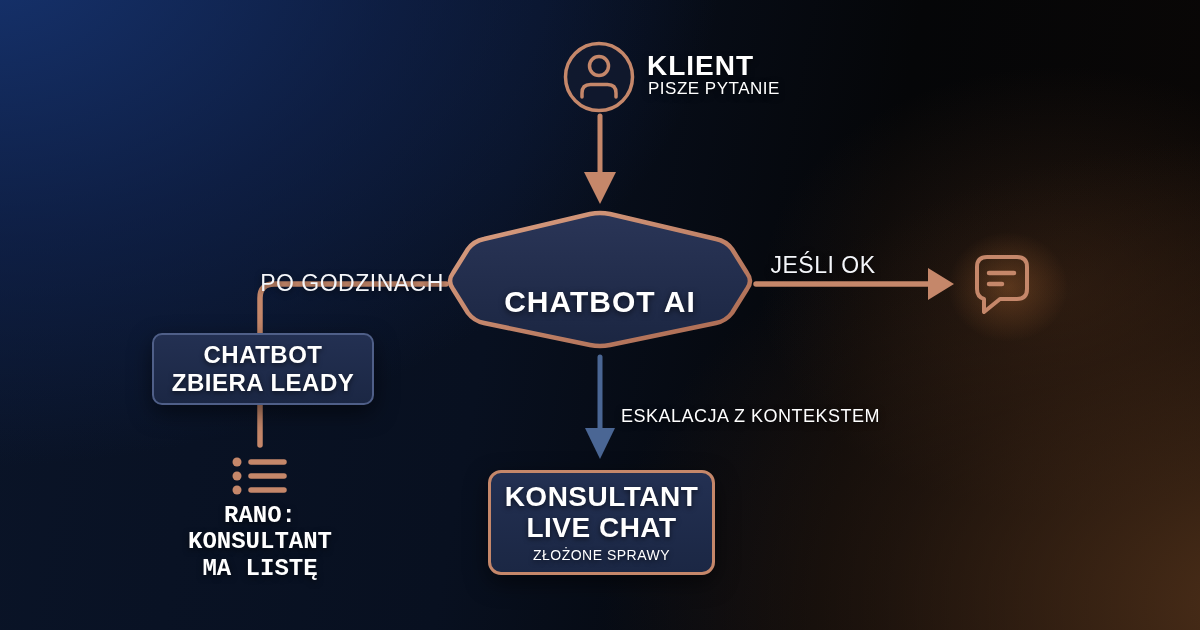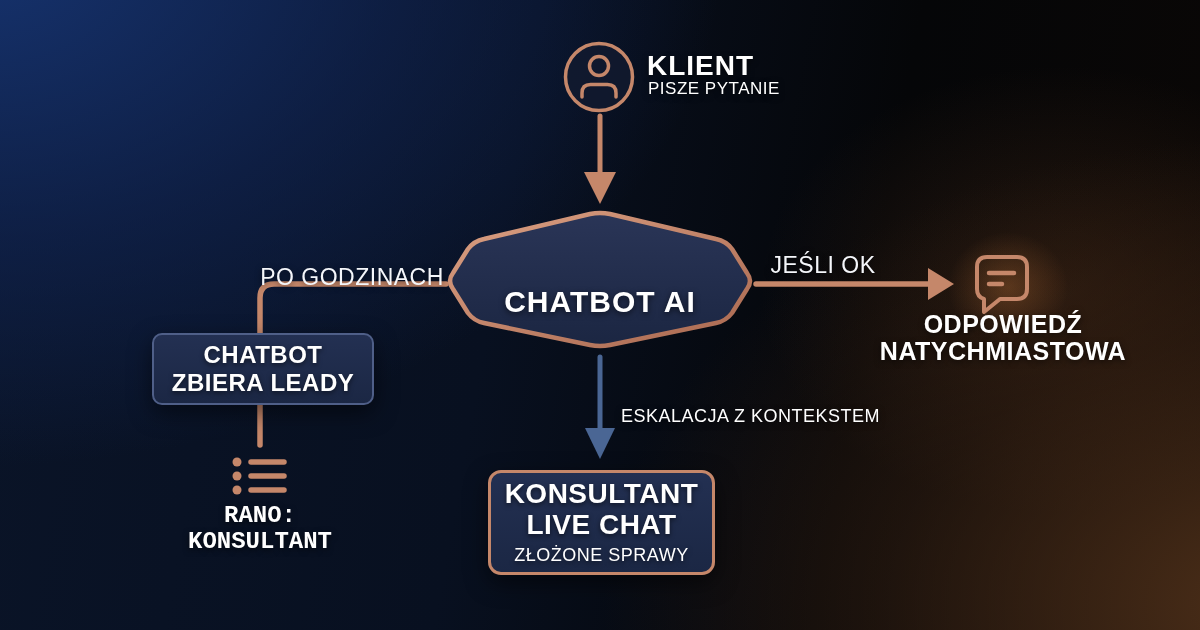--- a/index.html
+++ b/index.html
@@ -26,21 +26,21 @@
   .node-box{
     box-sizing:border-box;border-radius:10px;
     background:linear-gradient(180deg,#233052 0%,#1b2744 100%);
     display:flex;flex-direction:column;align-items:center;justify-content:center;
     box-shadow:0 8px 22px rgba(0,0,0,0.5);
   }
   .box-leady{left:152px;top:333px;width:222px;height:72px;border:2.5px solid #4f5f88;}
   .box-leady .l{font-size:24px;font-weight:bold;line-height:1.15;letter-spacing:0.5px;text-shadow:0 2px 5px rgba(0,0,0,0.55);}
   .box-konsultant{left:488px;top:470px;width:227px;height:105px;border:3px solid #c5876a;border-radius:13px;}
   .box-konsultant .l{font-size:28px;font-weight:bold;line-height:1.1;letter-spacing:0.5px;text-shadow:0 2px 5px rgba(0,0,0,0.55);}
-  .box-konsultant .s{font-size:18px;margin-top:4px;letter-spacing:0.5px;text-shadow:0 2px 5px rgba(0,0,0,0.55);}
+  .box-konsultant .s{font-size:14px;margin-top:4px;letter-spacing:0.5px;text-shadow:0 2px 5px rgba(0,0,0,0.55);}
   .glow-warm{
     left:948px;top:232px;width:120px;height:110px;border-radius:50%;
     background:radial-gradient(closest-side, rgba(210,125,60,0.30), rgba(0,0,0,0));
   }
   svg{position:absolute;left:0;top:0;}
 </style>
 </head>
 <body>
 
 <div class="canvas">
@@ -104,42 +104,39 @@
       <g stroke-width="4.5" stroke-linecap="round">
         <line x1="989" y1="273" x2="1014" y2="273"></line>
         <line x1="989" y1="284" x2="1002" y2="284"></line>
       </g>
     </g>
   </svg>
 
   <div class="abs txt bold" style="left:647px;top:50px;font-size:28px;letter-spacing:1px;">KLIENT</div>
   <div class="abs txt" style="left:648px;top:79px;font-size:17px;letter-spacing:0.5px;">PISZE PYTANIE</div>
 
-  <div class="abs txt edge-label center" style="left:232px;top:264px;width:240px;">PO GODZINACH</div>
+  <div class="abs txt edge-label center" style="left:232px;top:270px;width:240px;">PO GODZINACH</div>
 
   <div class="abs txt edge-label center" style="left:763px;top:252px;width:120px;">JEŚLI OK</div>
 
   <div class="abs txt hex-title center" style="left:450px;top:250px;width:300px;margin-top:35px;">CHATBOT AI</div>
 
   <div class="abs txt" style="left:621px;top:406px;font-size:18px;letter-spacing:0.5px;">ESKALACJA Z KONTEKSTEM</div>
 
   <div class="abs node-box box-leady">
     <div class="l txt">CHATBOT</div>
     <div class="l txt">ZBIERA LEADY</div>
   </div>
 
   <div class="abs center" style="left:150px;top:503px;width:220px;font-size:24px;font-weight:bold;line-height:1.1;font-family:Liberation Mono, monospace;">
     <div class="txt">RANO:</div>
     <div class="txt">KONSULTANT</div>
+    <div class="txt">MA LISTĘ</div>
   </div>
 
   <div class="abs node-box box-konsultant">
     <div class="l txt">KONSULTANT</div>
     <div class="l txt">LIVE CHAT</div>
     <div class="s txt">ZŁOŻONE SPRAWY</div>
   </div>
 
-  <div class="abs center" style="left:878px;top:311px;width:250px;font-size:25px;font-weight:bold;line-height:1.08;letter-spacing:0.5px;">
-    <div class="txt">ODPOWIEDŹ</div>
-    <div class="txt">NATYCHMIASTOWA</div>
-  </div>
 
 </div>
 
 </body></html>

